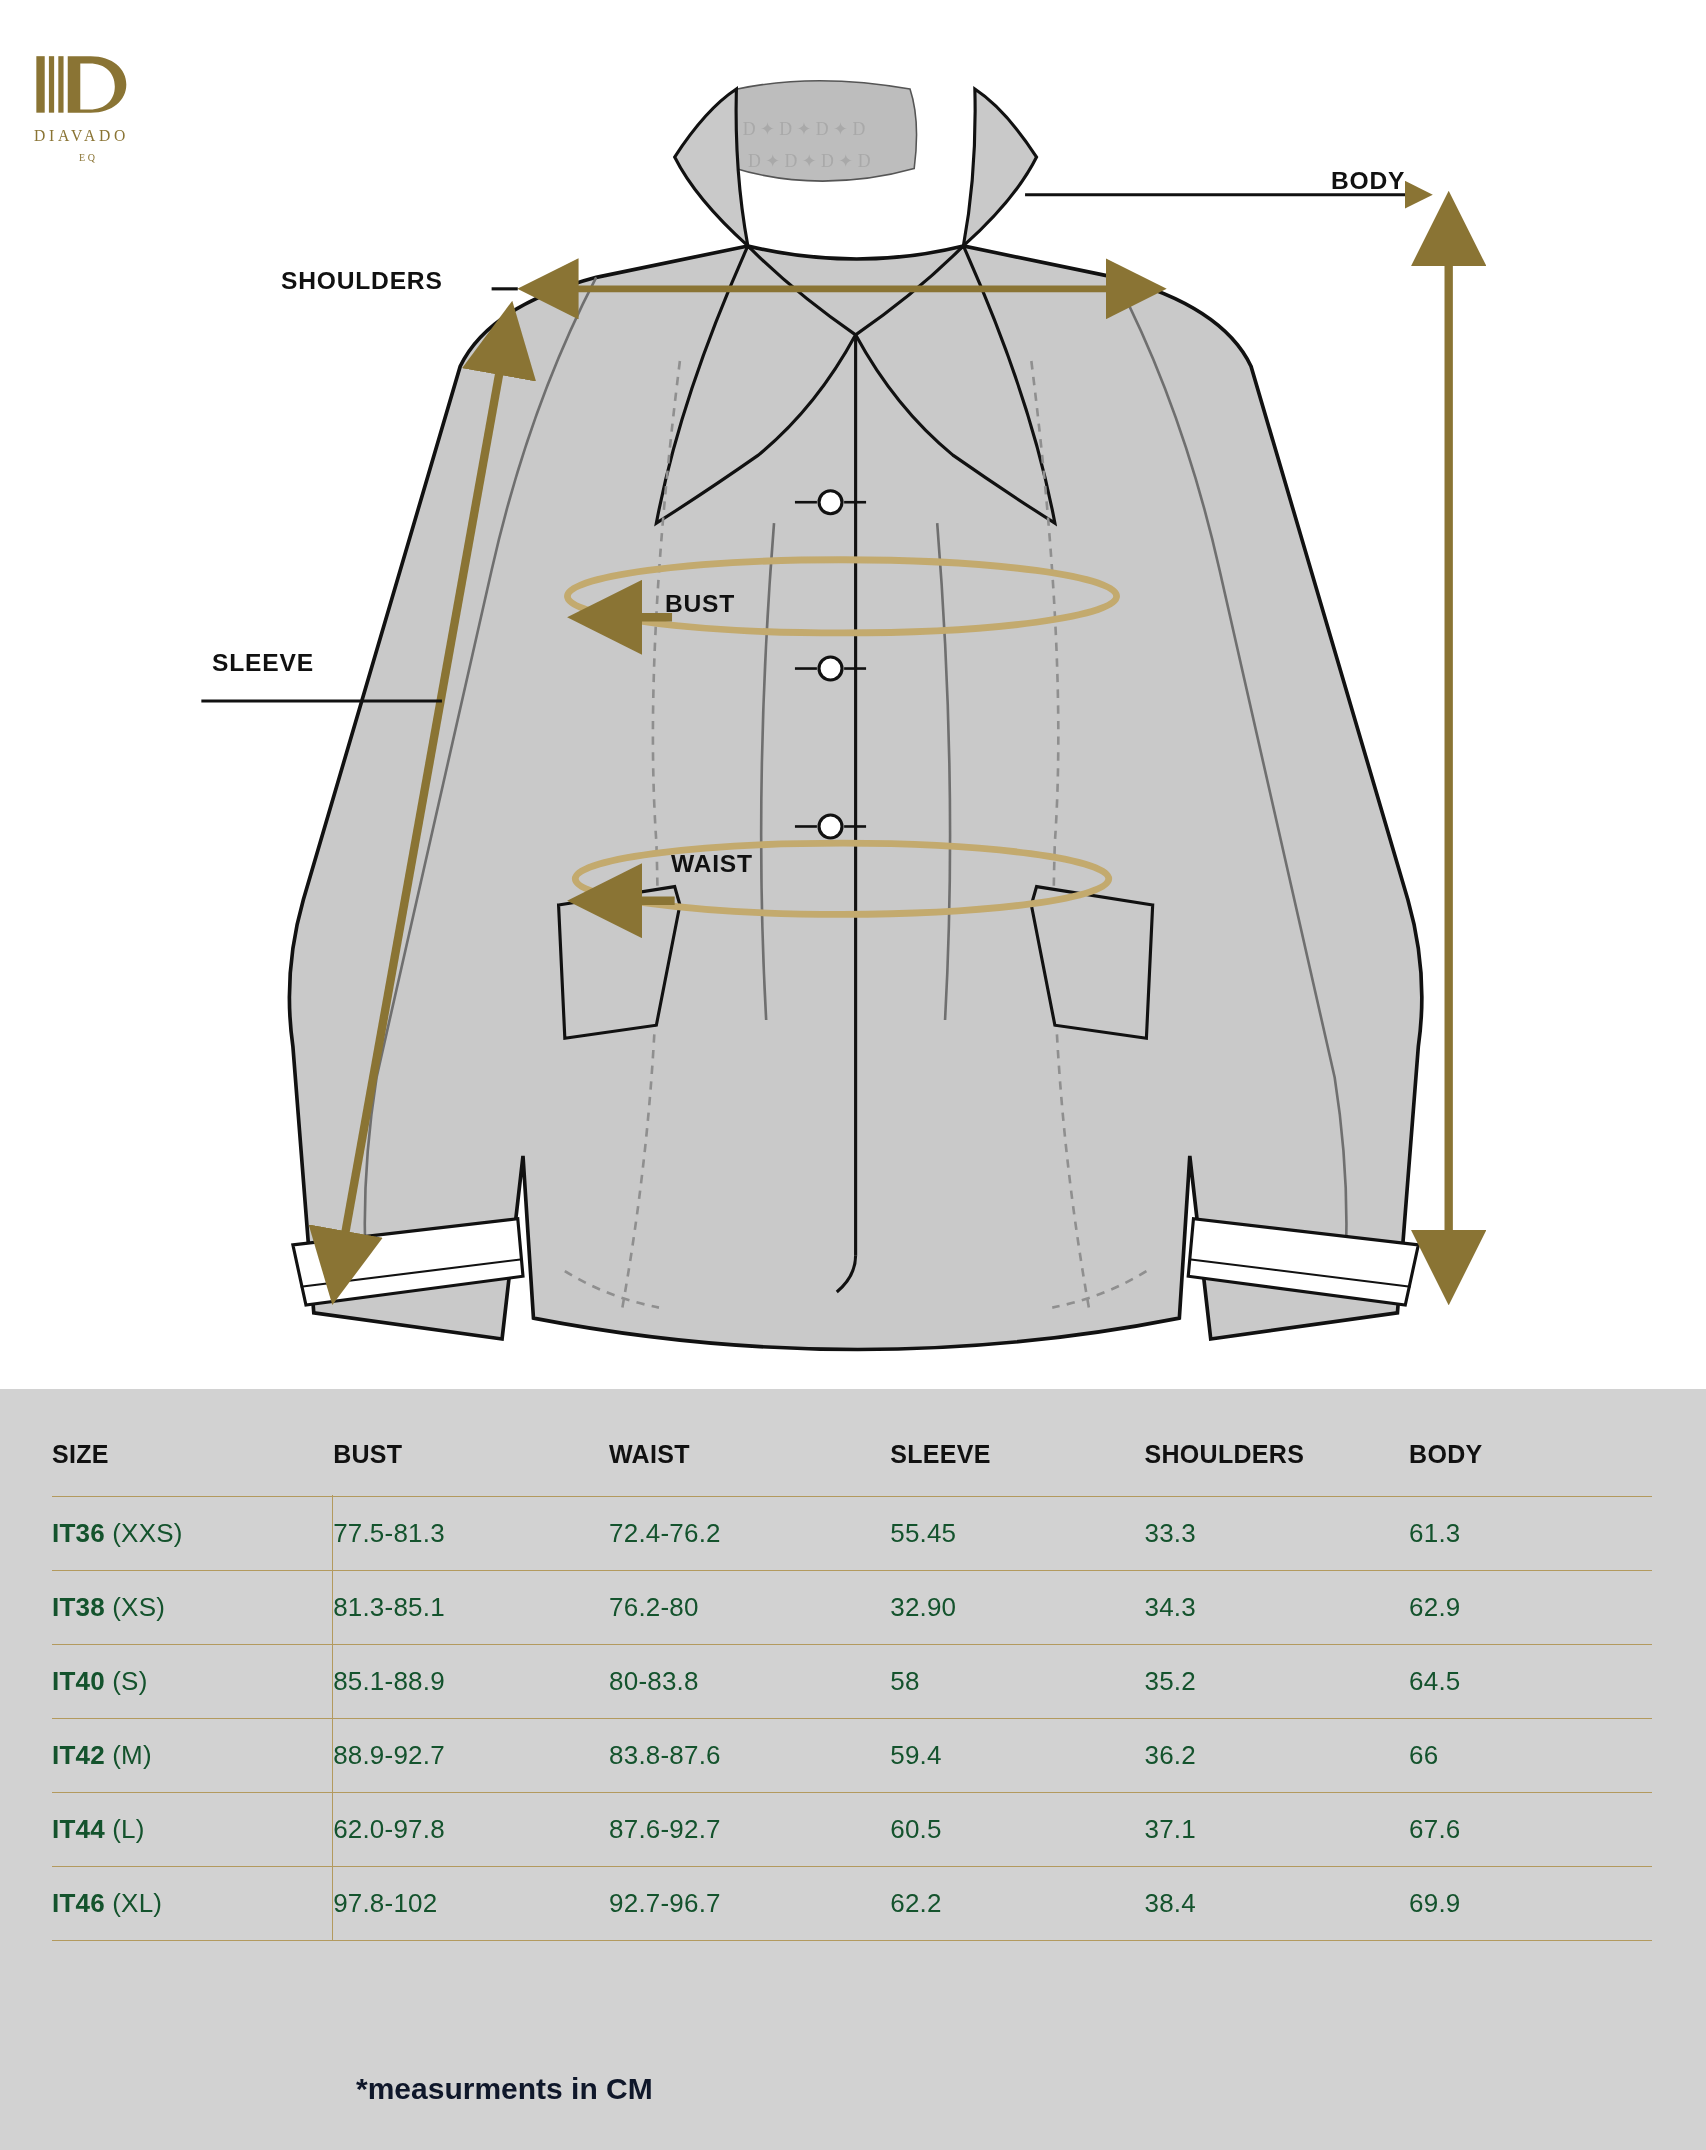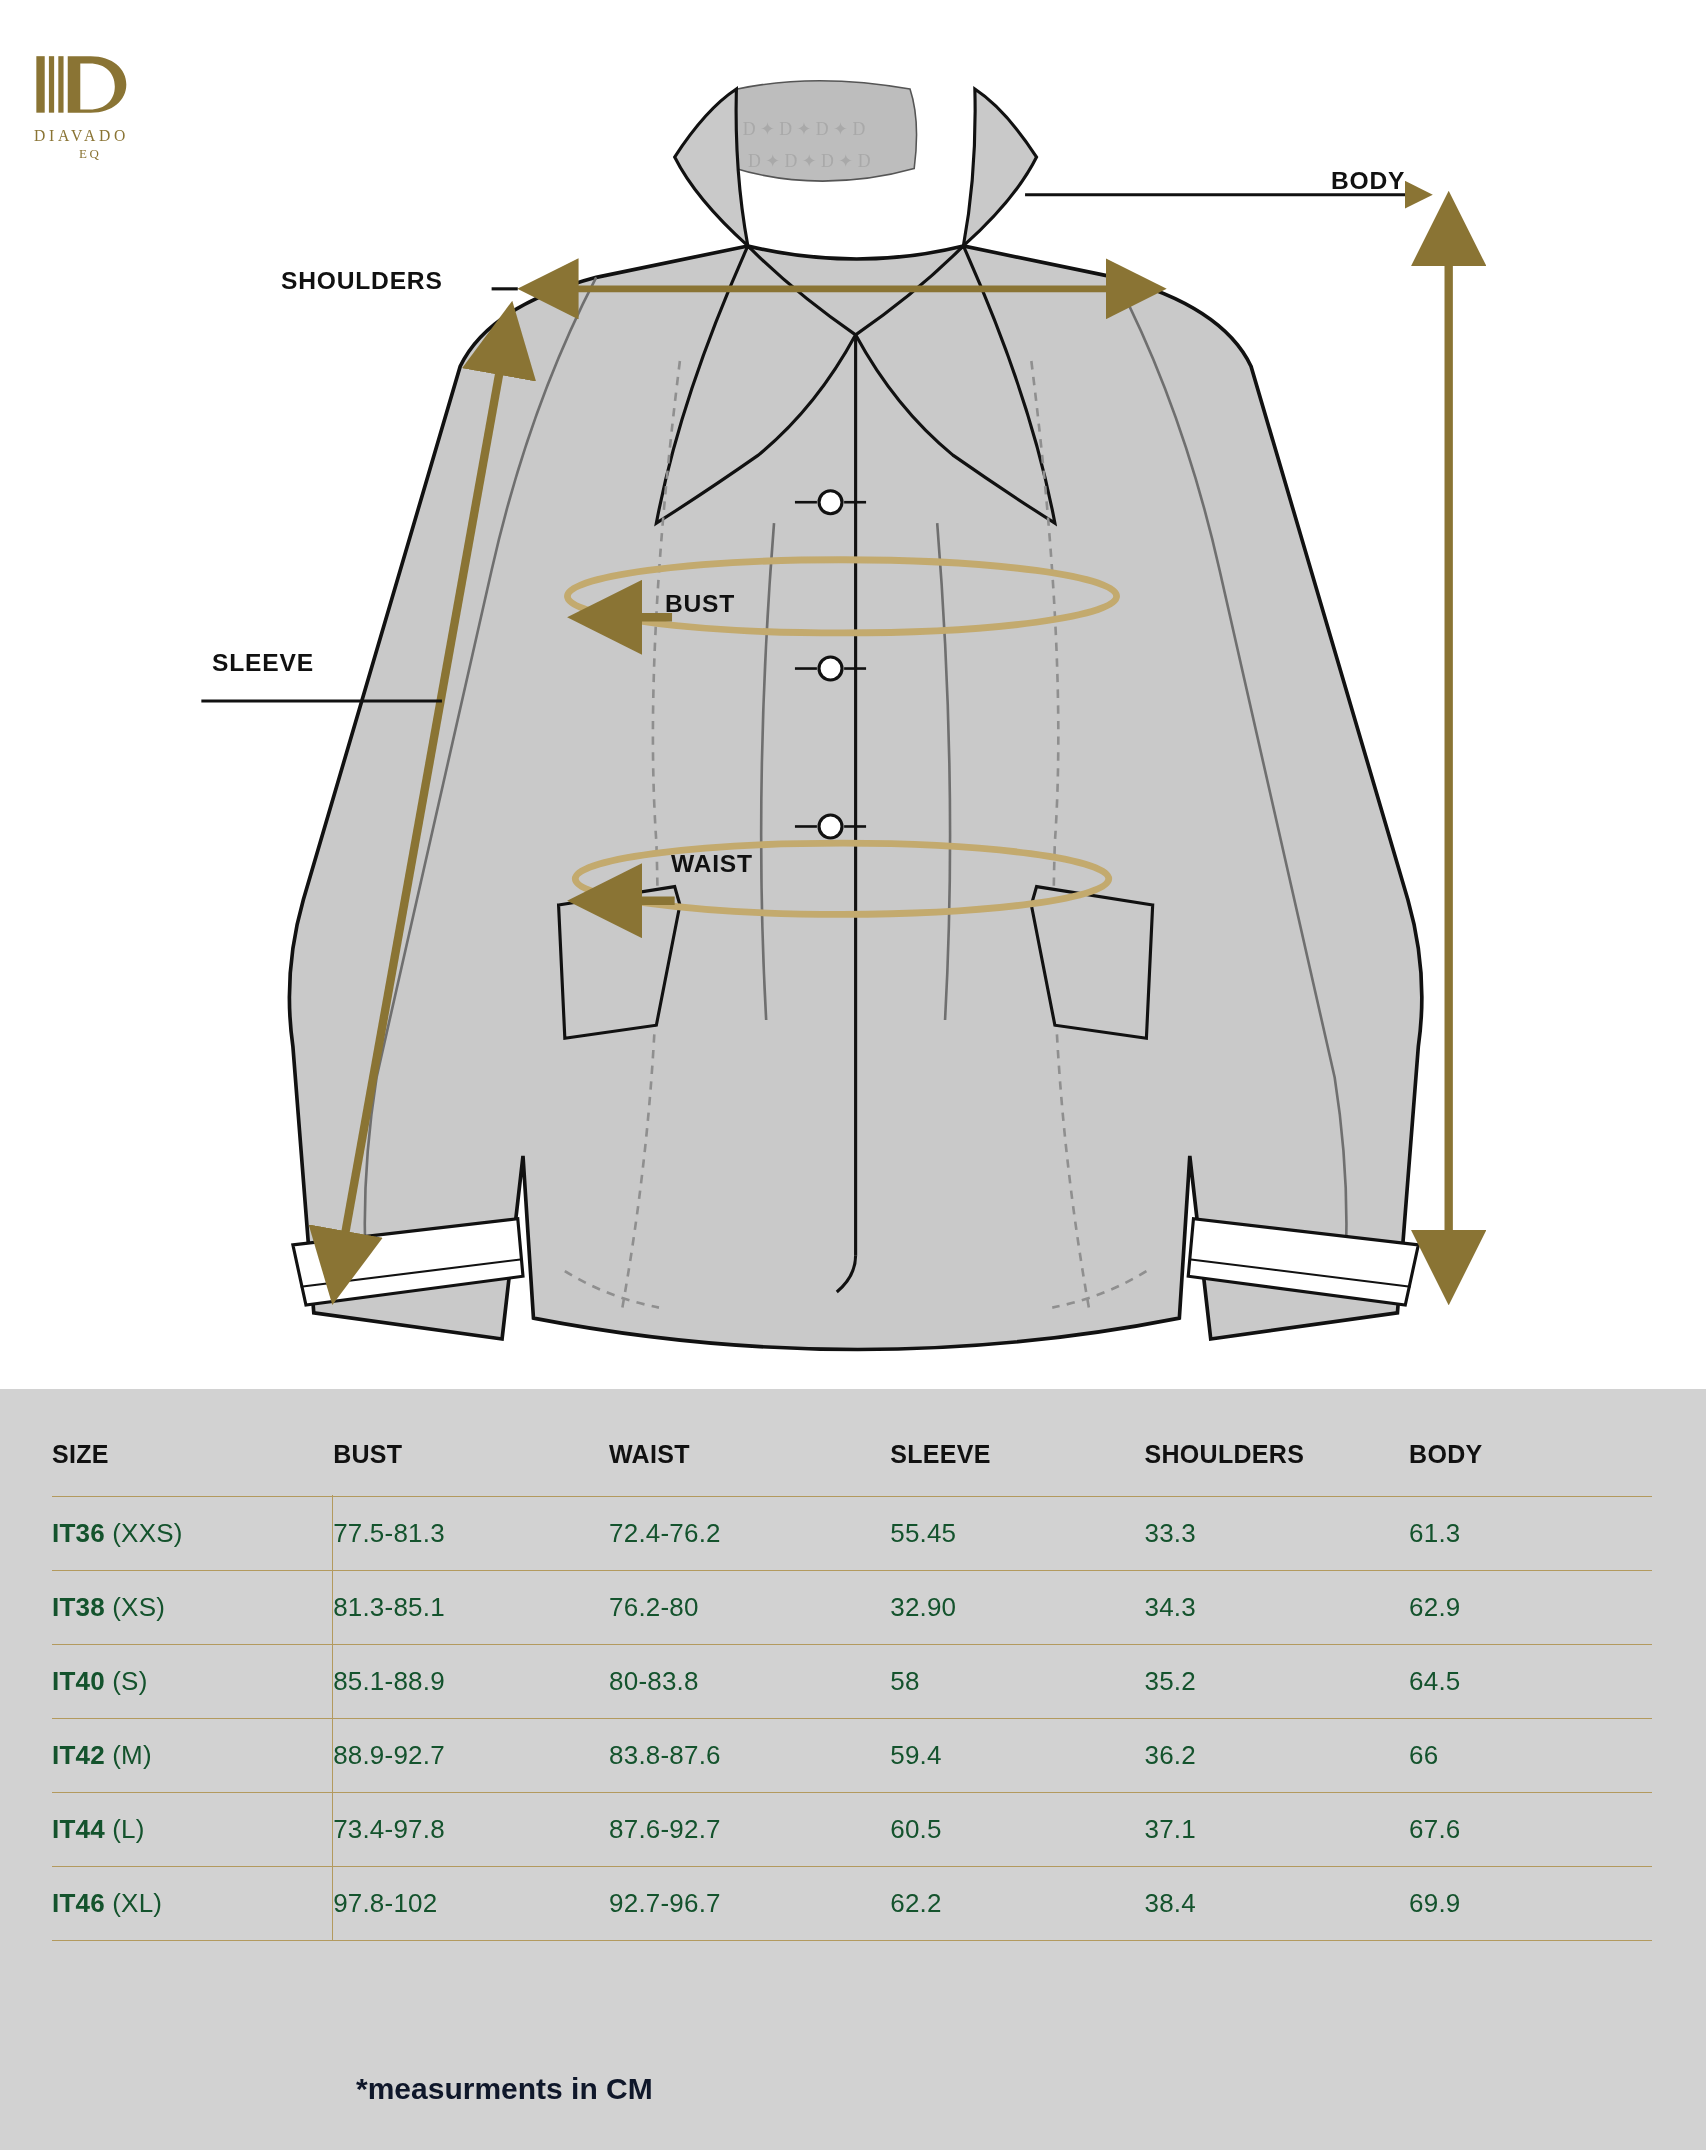--- a/index.html
+++ b/index.html
@@ -33,23 +33,23 @@
     font-family: Liberation Serif, serif;
     letter-spacing: 3.7px;
     font-size: 15.7px;
     color: #8a7434;
     margin-top: 7.3px;
     padding-left: 3.1px;
   }
   .logo-sub {
     font-family: "Liberation Serif", serif;
     letter-spacing: 2.6px;
-    font-size: 13px;
+    font-size: 10px;
     color: #8a7434;
-    margin-top: 1px;
+    margin-top: 7px;
     padding-left: 48px;
   }
 
   
   .illustration {
     position: absolute;
     left: 0;
     top: 0;
     width: 1424px;
     height: 1381px;
@@ -339,21 +339,21 @@
       <tr>
         <td class="size-cell"><span>IT42</span> <span class="paren">(M)</span></td>
         <td>88.9-92.7</td>
         <td>83.8-87.6</td>
         <td>59.4</td>
         <td>36.2</td>
         <td>66</td>
       </tr>
       <tr>
         <td class="size-cell"><span>IT44</span> <span class="paren">(L)</span></td>
-        <td>73.4-97.8</td>
+        <td>62.0-97.8</td>
         <td>87.6-92.7</td>
         <td>60.5</td>
         <td>37.1</td>
         <td>67.6</td>
       </tr>
       <tr>
         <td class="size-cell"><span>IT46</span> <span class="paren">(XL)</span></td>
         <td>97.8-102</td>
         <td>92.7-96.7</td>
         <td>62.2</td>

